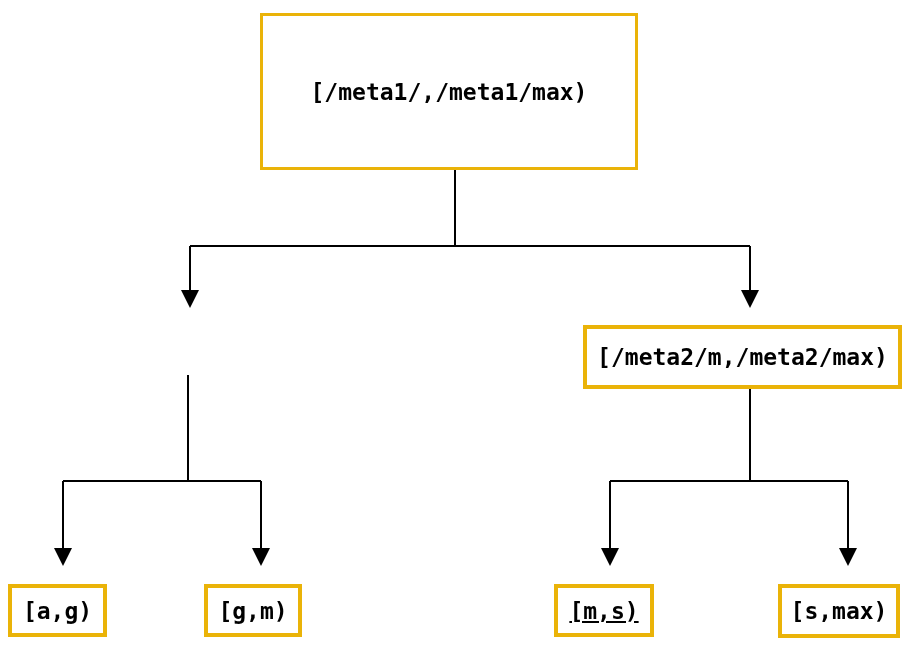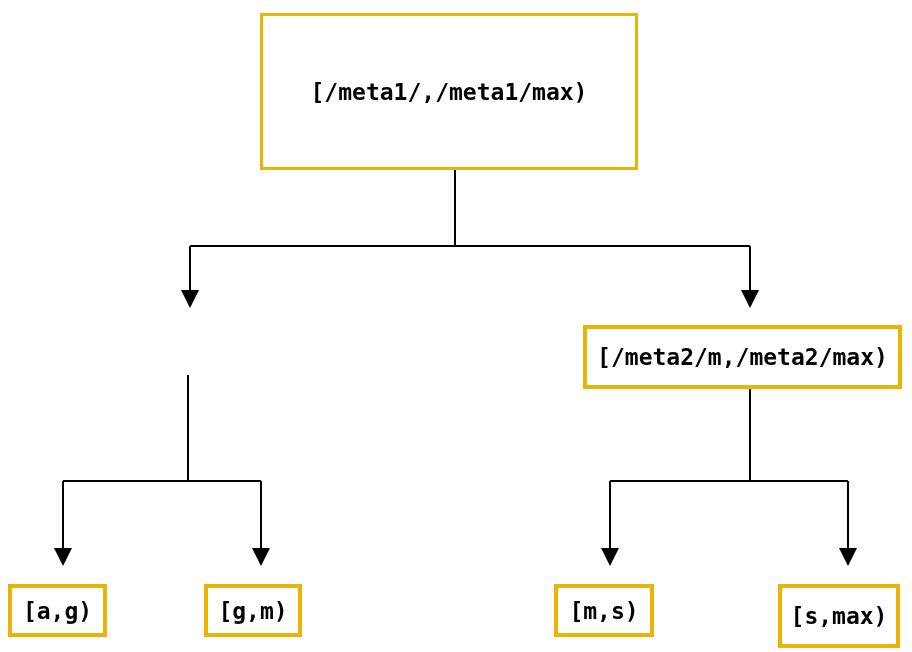--- a/index.html
+++ b/index.html
@@ -32,22 +32,22 @@
     font-weight: bold;
     font-size: 23px;
     color: #000000;
     white-space: nowrap;
   }
   .n-root  { left: 260px; top: 13px;  width: 378px; height: 157px; border-width: 3px; }
   .n-l2a   { left: 22px;  top: 325px; width: 321px; height: 50px; }
   .n-l2b   { left: 583px; top: 325px; width: 319px; height: 64px; }
   .n-leaf0 { left: 8px;   top: 584px; width: 99px;  height: 53px; }
   .n-leaf1 { left: 204px; top: 584px; width: 98px;  height: 53px; }
-  .n-leaf2 { left: 554px; top: 584px; width: 100px; height: 53px; }
-  .n-leaf3 { left: 778px; top: 584px; width: 122px; height: 64px; }
+  .n-leaf2 { left: 554px; top: 584px; width: 100px; height: 53px; text-decoration: underline; }
+  .n-leaf3 { left: 778px; top: 584px; width: 122px; height: 54px; }
 </style>
 </head>
 <body>
 
 <div class="canvas">
 
   <svg class="edges" width="912" height="652" viewBox="0 0 912 652">
     <g stroke="#000000" stroke-width="2" fill="none">
 
       <path d="M455 170 L455 246"></path>

